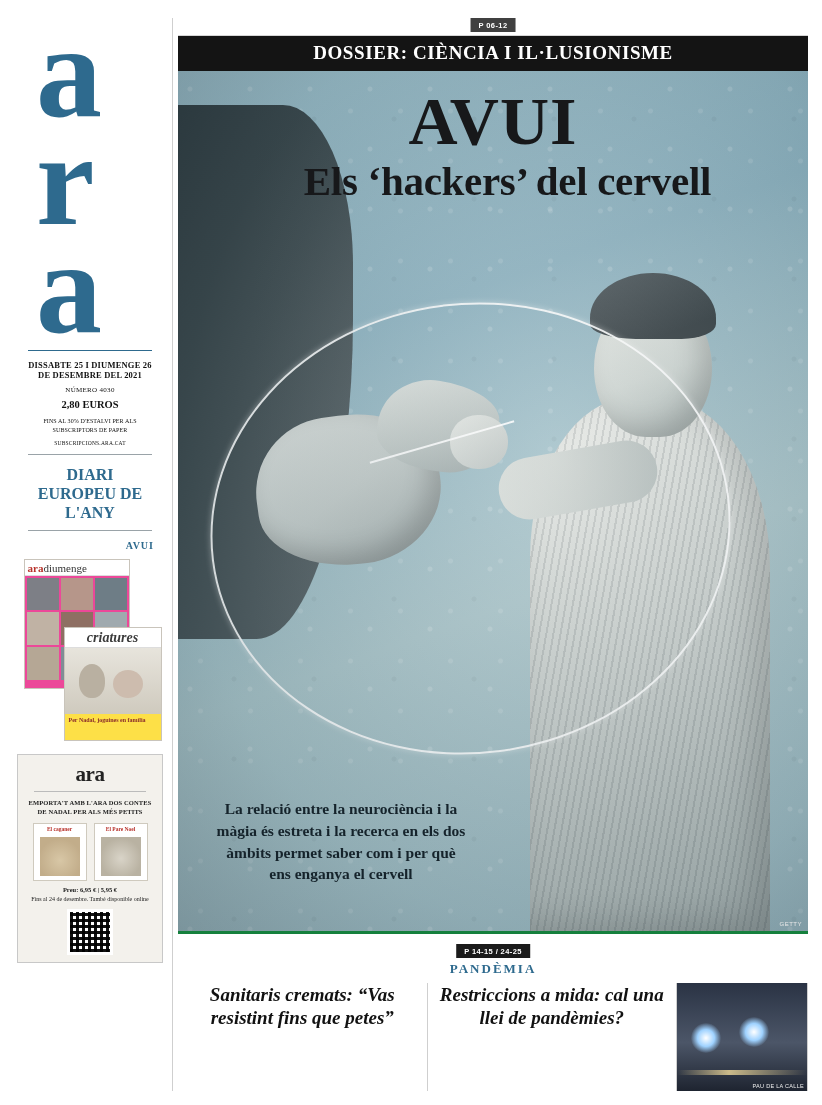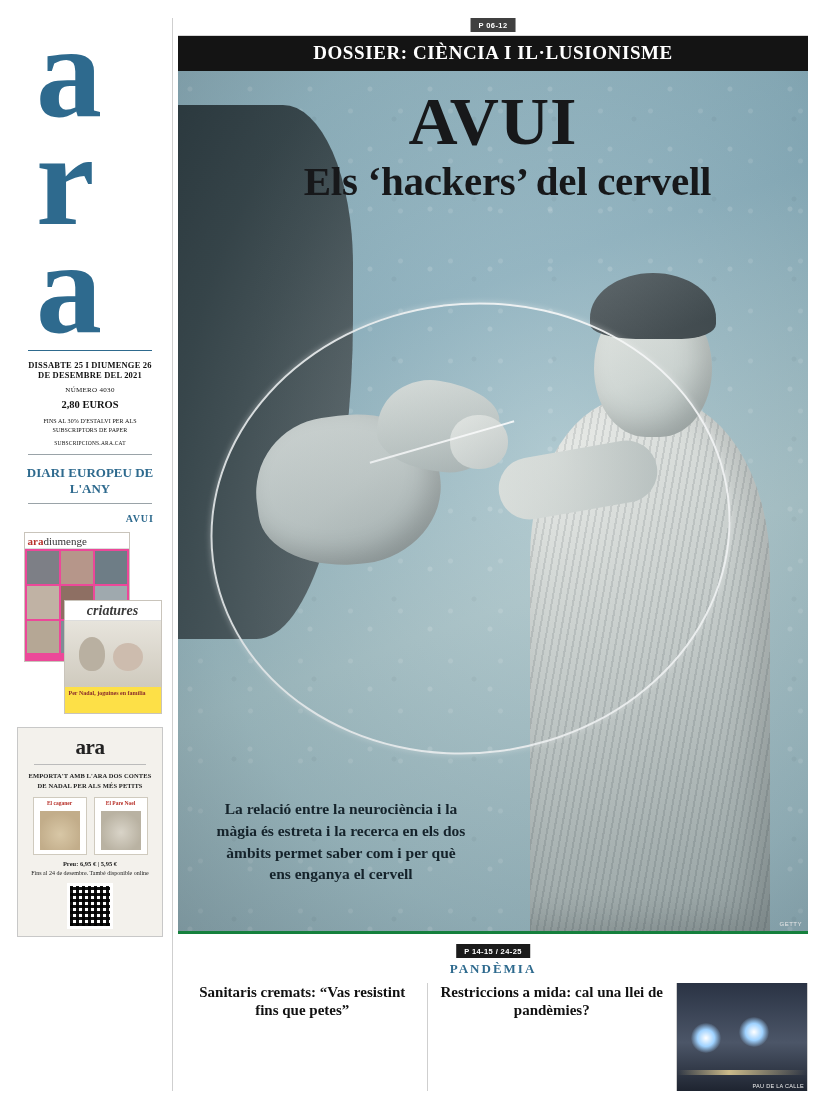--- a/index.html
+++ b/index.html
@@ -105,21 +105,21 @@
     font-size: 5.5px;
     margin-top: 6px;
     color: #111;
     letter-spacing: 0.2px;
   }
   .award {
     width: 128px;
     text-align: center;
     color: #2e6a8e;
     font-weight: 700;
-    font-size: 13px;
+    font-size: 16px;
     line-height: 1.2;
     margin-top: 10px;
     font-family: "Liberation Serif", serif;
   }
   .avui {
     width: 128px;
     text-align: right;
     color: #2e6a8e;
     font-weight: 700;
     font-size: 10px;
@@ -531,26 +531,27 @@
     display: flex;
     margin-top: 6px;
     height: 108px;
   }
   .bcell {
     flex: 1;
     padding: 0 10px;
     text-align: center;
     font-family: "Liberation Serif", serif;
     font-weight: 700;
-    font-size: 15px;
+    font-size: 19px;
     line-height: 1.22;
     color: #111;
     display: flex;
     align-items: flex-start;
     justify-content: center;
+    font-style: italic;
   }
   .bdiv {
     width: 1px;
     background: #cfcfcf;
     margin: 0;
   }
   .bphoto {
     flex: 0 0 130px;
     position: relative;
     background: linear-gradient(180deg,#2a3344 0%,#4c5668 55%,#1e2430 100%);

